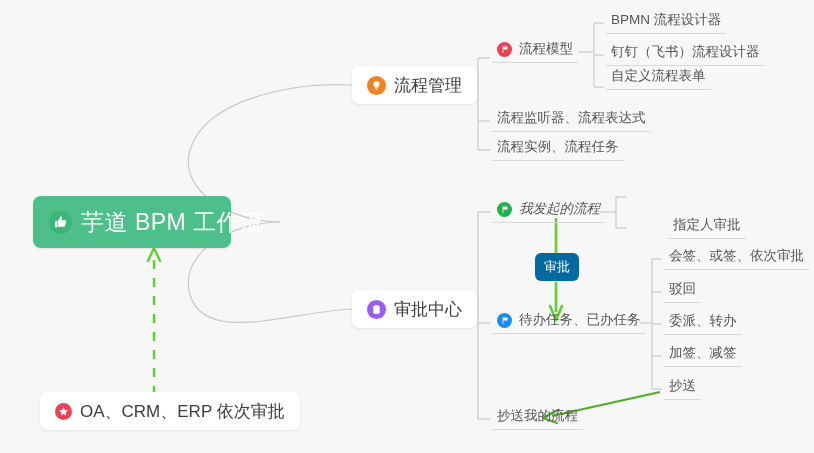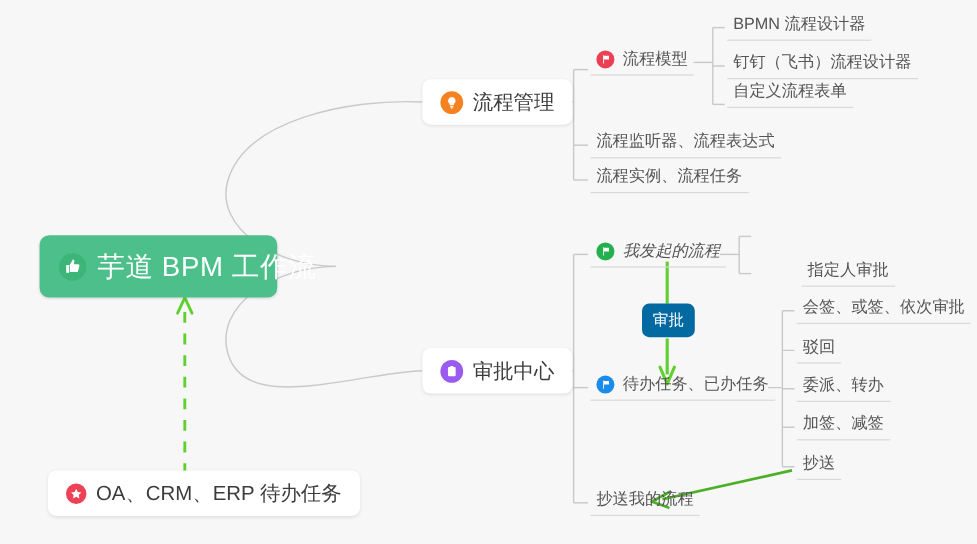--- a/index.html
+++ b/index.html
@@ -233,16 +233,16 @@
   <div class="node chip">
     <span>审批</span>
   </div>
 
   <div class="node card" style="left:40px;top:392px;">
     <span class="ic ic-star">
       <svg width="11" height="11" viewBox="0 0 24 24" fill="#ffffff">
         <path d="M12 2.6l2.9 5.9 6.5.95-4.7 4.6 1.1 6.45L12 17.45 6.2 20.5l1.1-6.45-4.7-4.6 6.5-.95z"></path>
       </svg>
     </span>
-    <span class="label">OA、CRM、ERP 待办任务</span>
+    <span class="label">OA、CRM、ERP 依次审批</span>
   </div>
 
 </div>
 
 </body></html>

